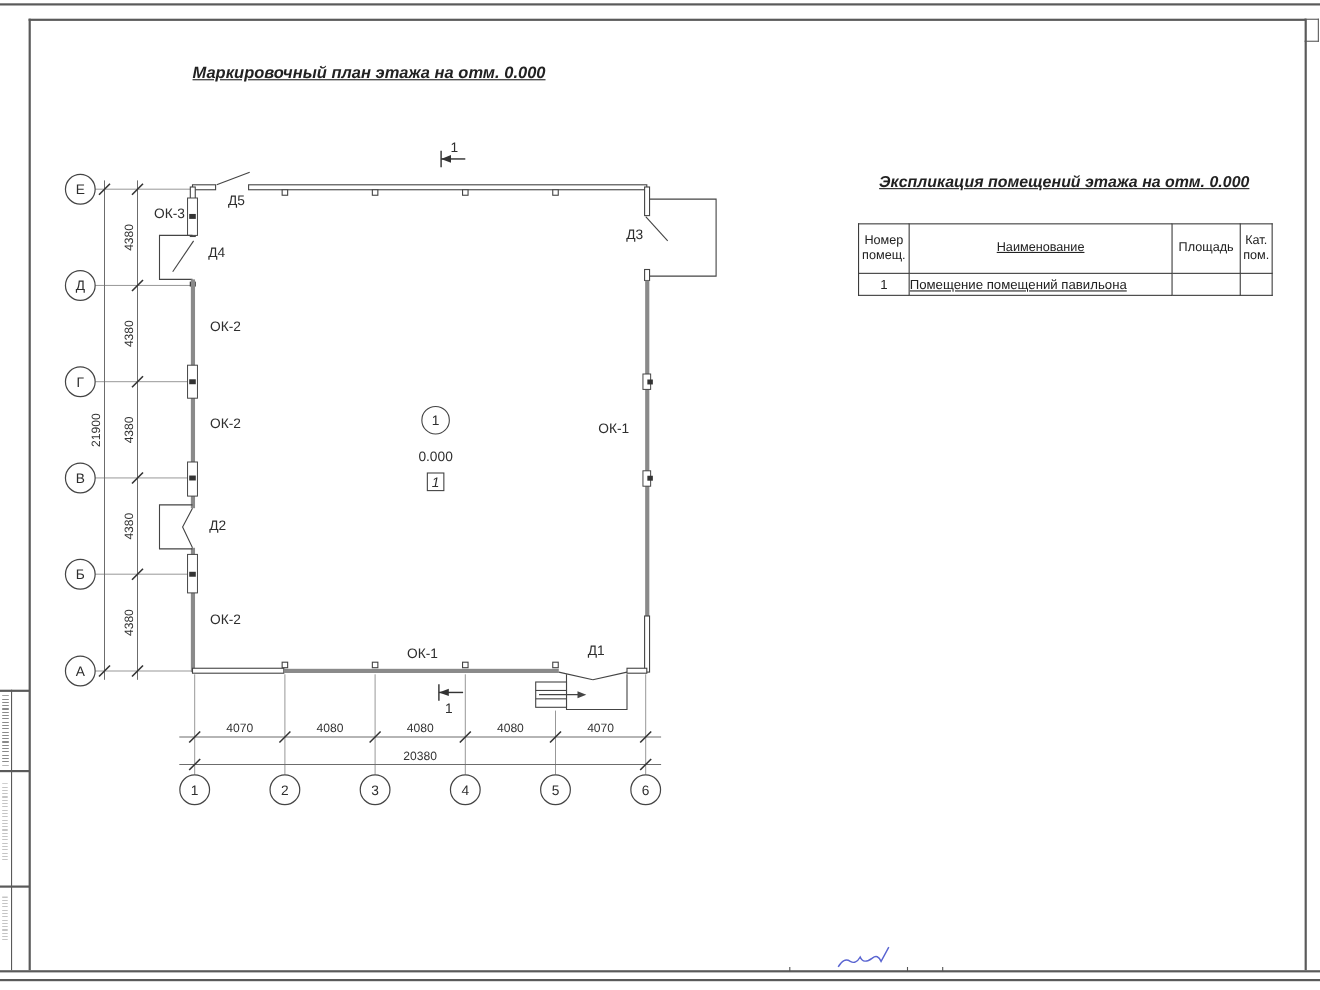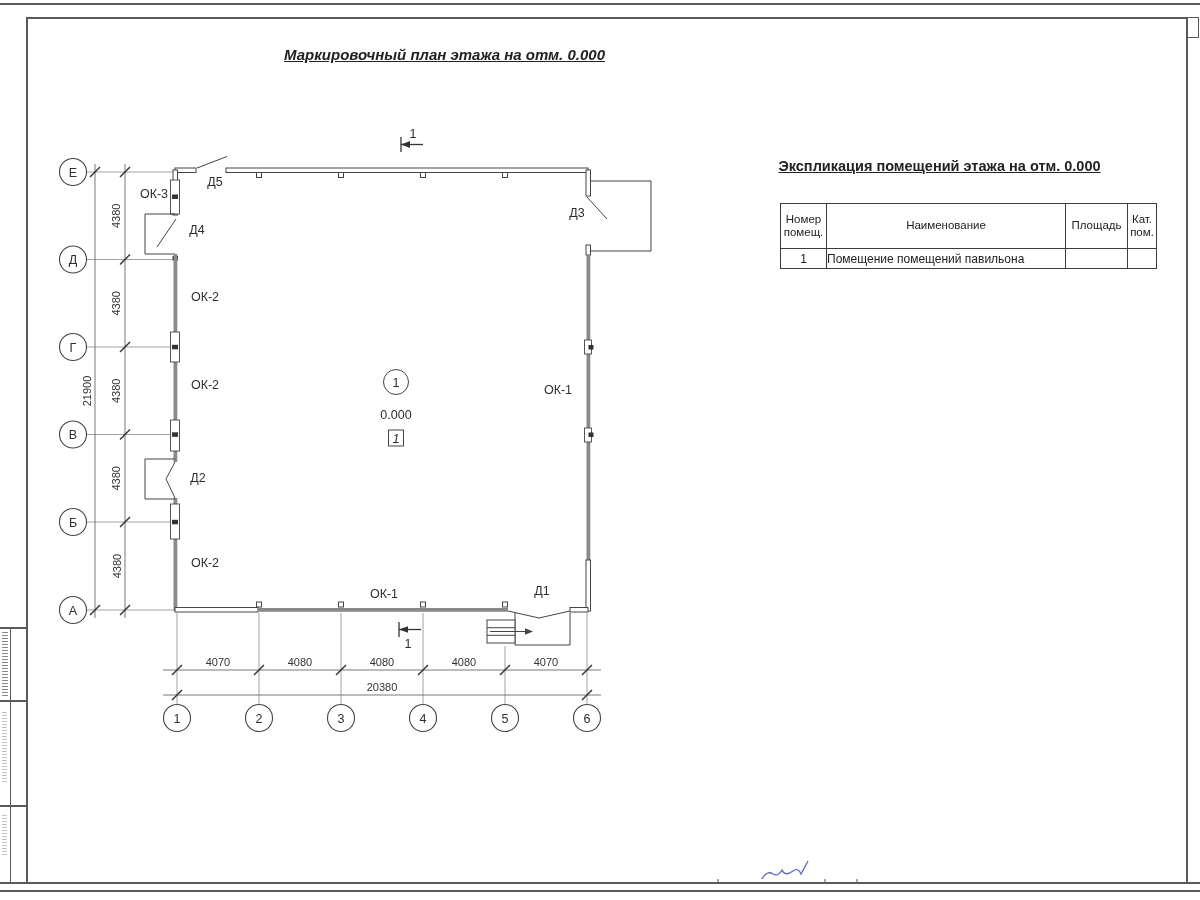--- a/index.html
+++ b/index.html
@@ -3,33 +3,33 @@
 <meta charset="utf-8">
 <style>
   html,body{margin:0;padding:0;background:#fff;}
   body{width:1200px;height:900px;position:relative;overflow:hidden;
        font-family:"Liberation Sans",sans-serif;color:#2e2e2e;}
   .abs{position:absolute;}
   
   .hline{position:absolute;background:#5a5a5a;}
   .vline{position:absolute;background:#5a5a5a;}
   
-  .main-title{position:absolute;left:175px;top:46px;width:430px;text-align:right;
+  .main-title{position:absolute;left:175px;top:58px;width:430px;text-align:left;
     font-style:italic;font-weight:bold;font-size:15px;text-decoration:underline;color:#222;}
-  .table-title{position:absolute;left:742px;top:158px;width:395px;text-align:center;
-    font-weight:bold;font-size:14.5px;text-decoration:underline;color:#222;}
+  .table-title{position:absolute;left:770px;top:158px;width:395px;text-align:center;
+    font-style:italic;font-weight:bold;font-size:14.5px;text-decoration:underline;color:#222;}
   
   .spec-table{position:absolute;left:780px;top:203px;border-radius:12px;}
   .spec-table table{border-collapse:collapse;table-layout:fixed;}
   .spec-table th,.spec-table td{border:1.4px solid #3c3c3c;padding:0;overflow:hidden;}
   .spec-table th{font-weight:normal;font-size:11.5px;line-height:1.15;text-align:center;
     vertical-align:middle;height:44px;color:#222;}
   .spec-table td{font-size:12px;height:19px;vertical-align:middle;color:#222;}
   .c-num{width:45px;text-align:center;}
-  .c-name{width:238px;text-align:left;padding-left:8px;}
+  .c-name{width:238px;text-align:left;padding-left:8px;text-decoration:underline;}
   .c-area{width:61px;text-align:center;margin-left:40px;}
   .c-cat{width:28px;text-align:center;}
   
   svg text{font-family:"Liberation Sans",sans-serif;fill:#2e2e2e;}
   .lbl{font-size:12.5px;}
   .dim{font-size:11px;fill:#333;}
   .axl{font-size:12.5px;}
   
   .microtxt{position:absolute;background:repeating-linear-gradient(
       to bottom,#8a8a8a 0 1px,transparent 1px 3px);}

